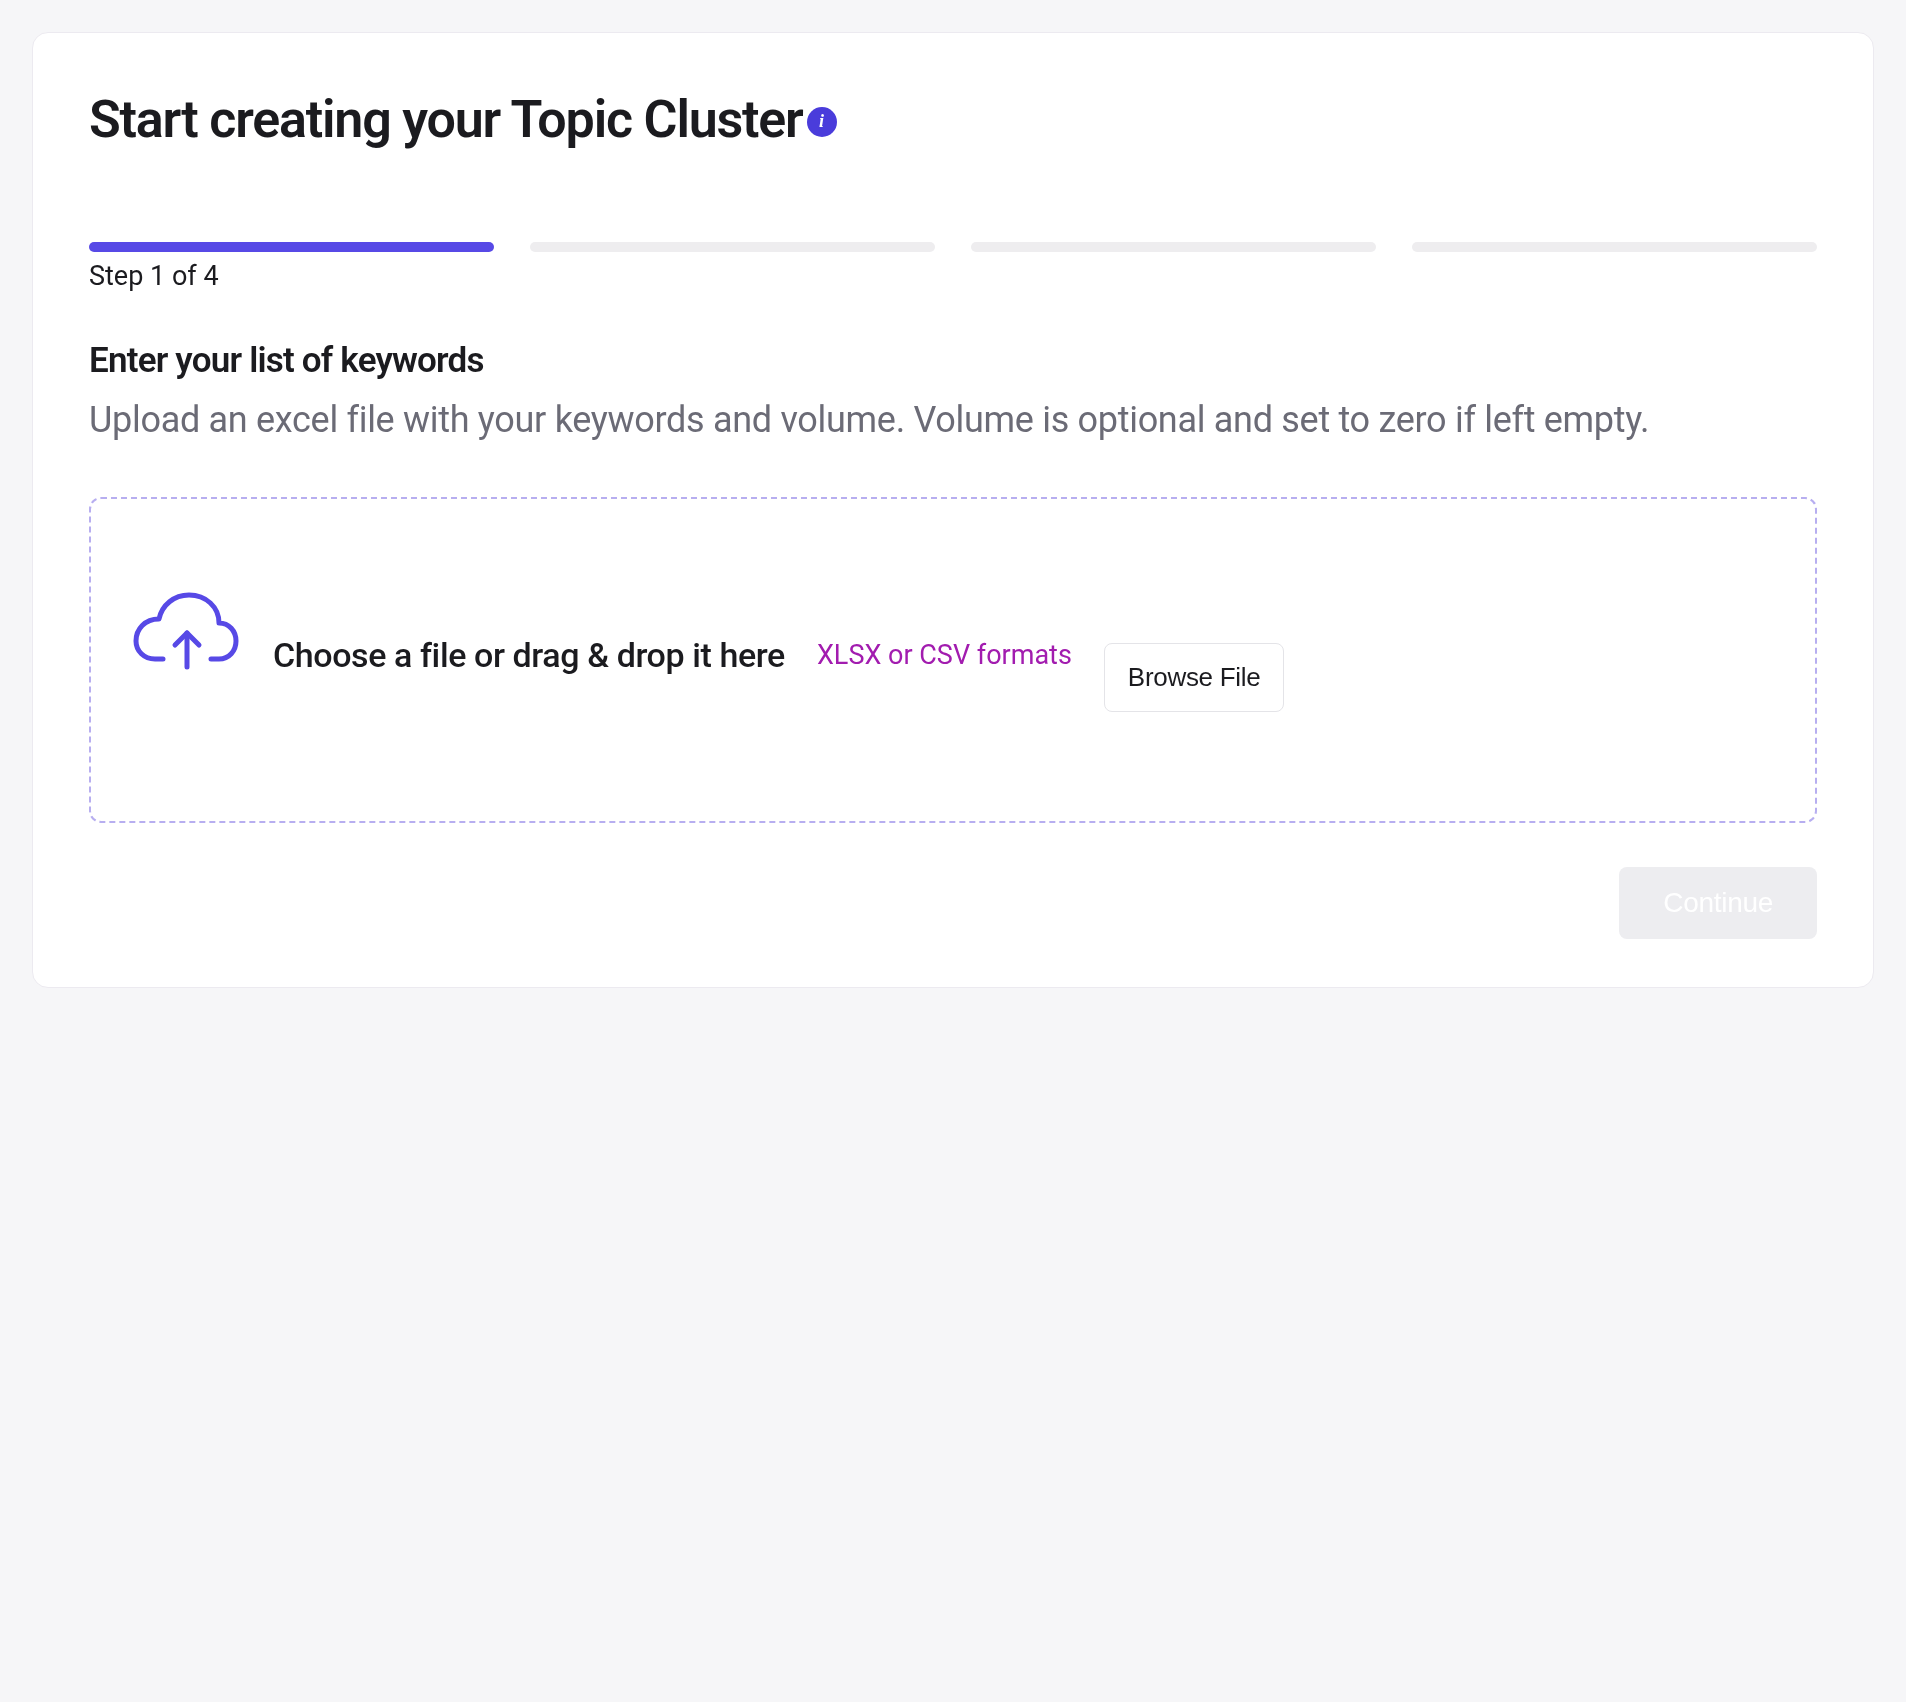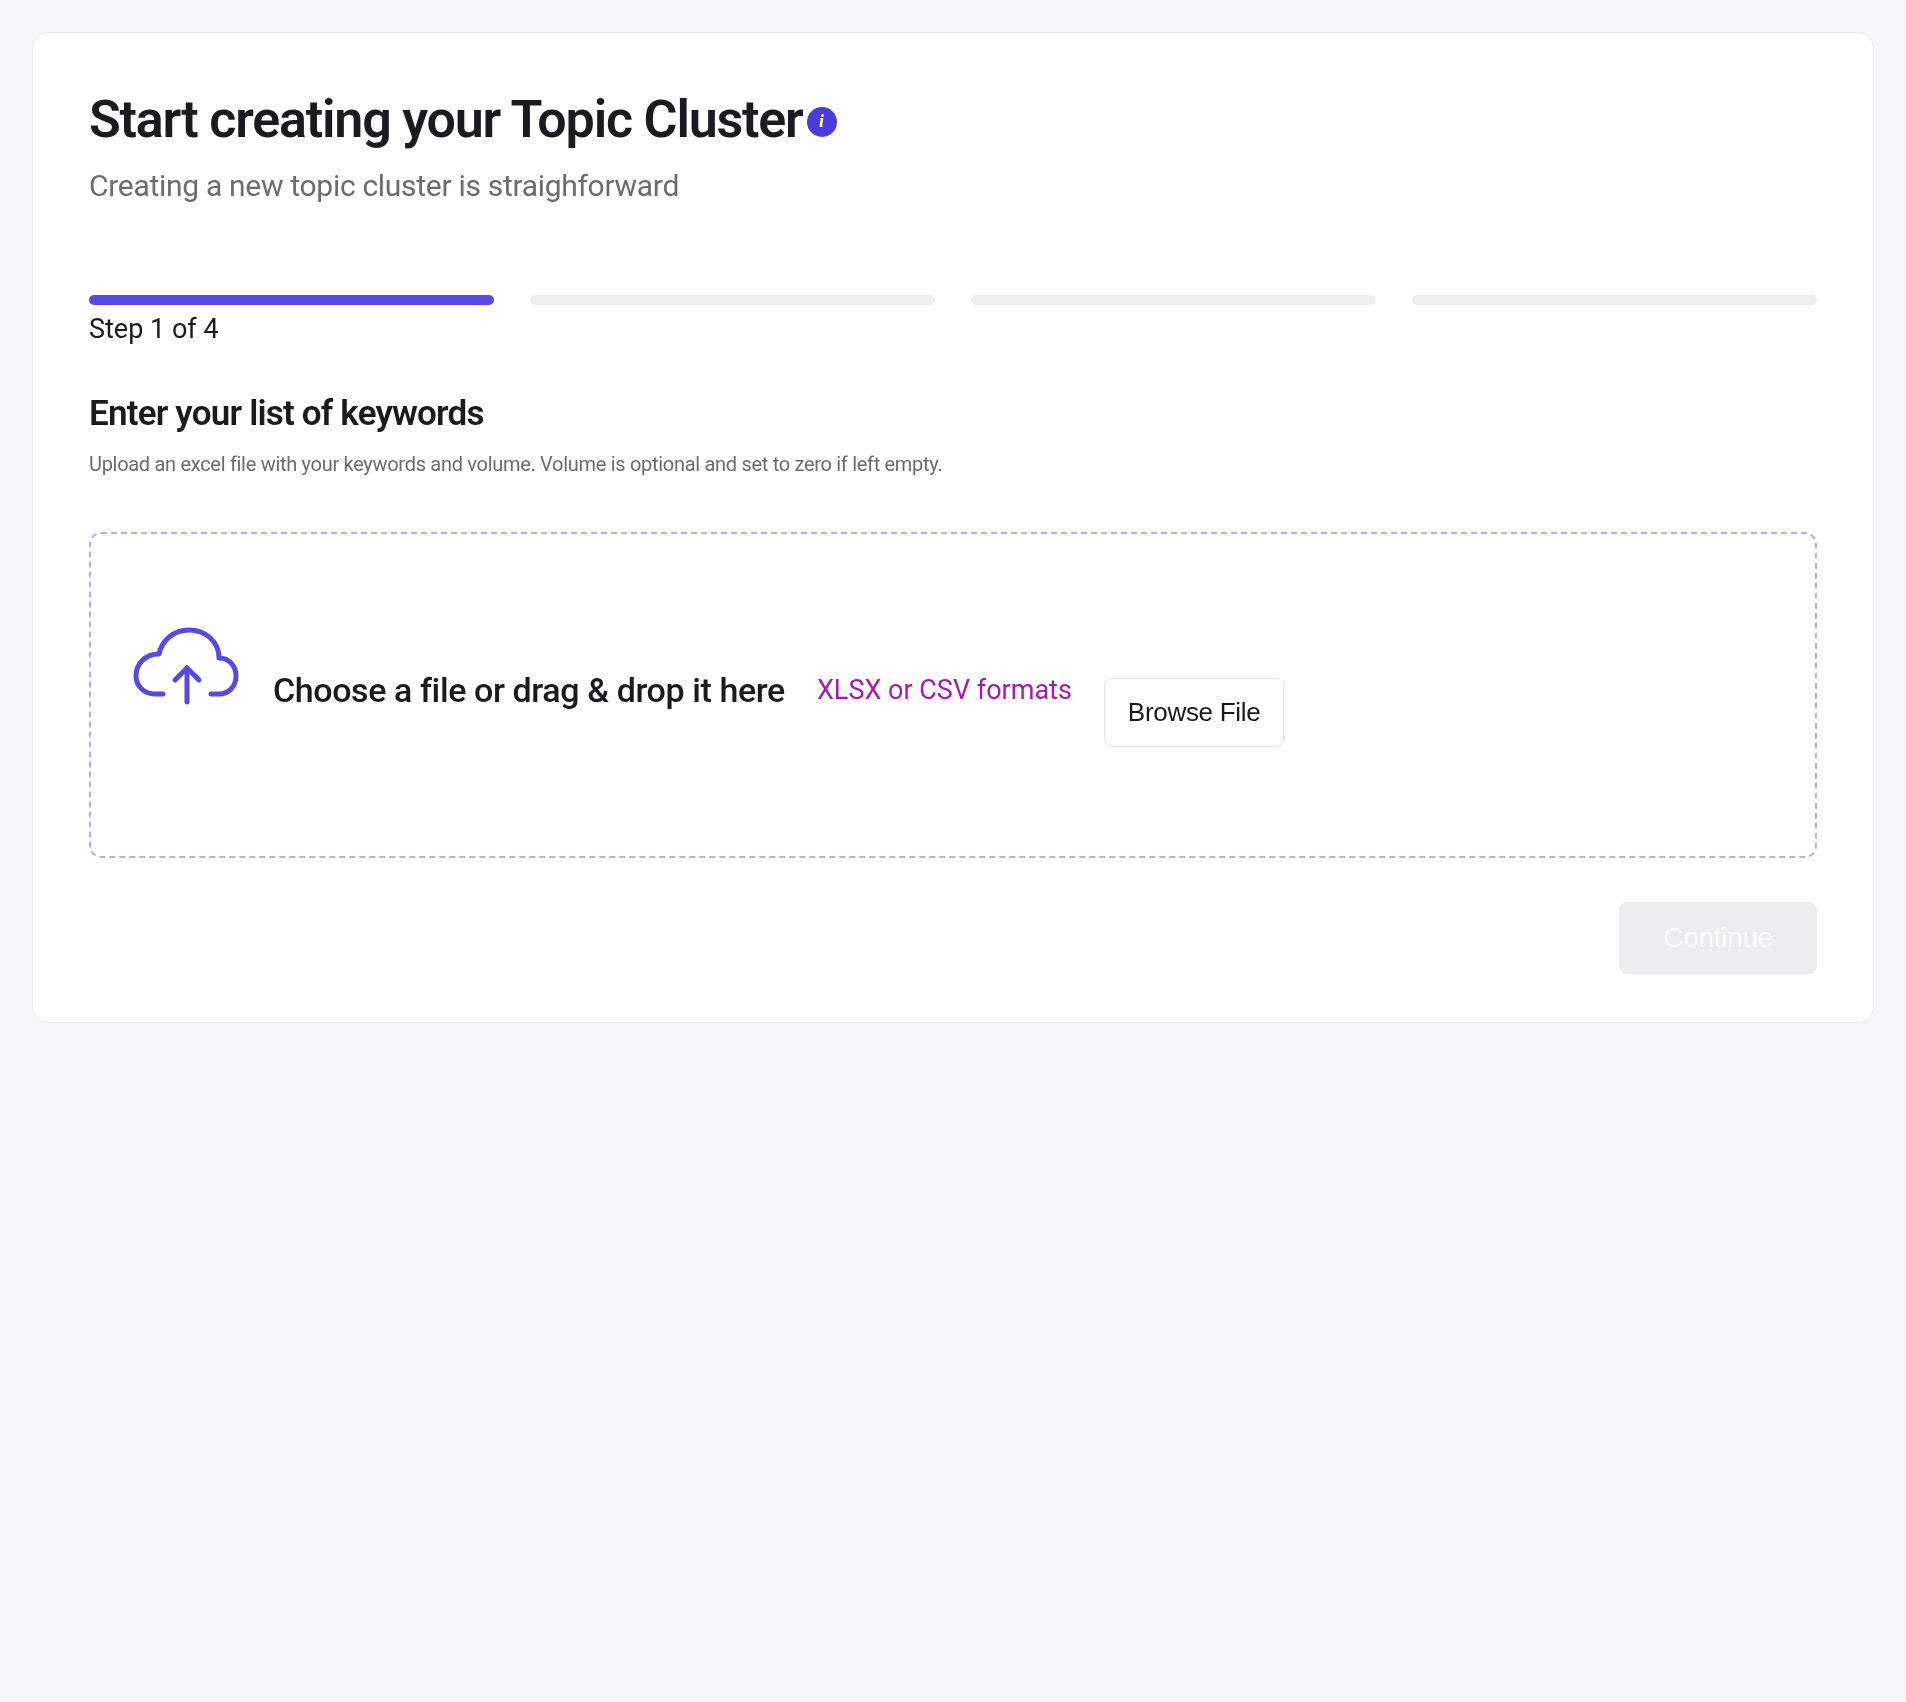--- a/index.html
+++ b/index.html
@@ -80,21 +80,21 @@
     }
 
     .section-title {
       font-size: 35px;
       font-weight: 600;
       letter-spacing: -0.8px;
       color: #1b1b1f;
       margin-top: 48px;
     }
     .section-sub {
-      font-size: 20px;
+      font-size: 36px;
       color: #6b6b76;
       margin-top: 18px;
       letter-spacing: -0.3px;
     }
 
     .dropzone {
       margin-top: 56px;
       border: 2px dashed #b7aef0;
       border-radius: 12px;
       padding: 90px 40px 100px 40px;
@@ -151,21 +151,20 @@
   </style>
 </head>
 <body>
 
 <div class="card">
 
   <div class="header-row">
     <h1 class="title">Start creating your Topic Cluster</h1>
     <span class="info-icon">i</span>
   </div>
-  <p class="subtitle">Creating a new topic cluster is straighforward</p>
 
   <div class="progress-wrap">
     <div class="progress-bars">
       <div class="progress-seg active"></div>
       <div class="progress-seg"></div>
       <div class="progress-seg"></div>
       <div class="progress-seg"></div>
     </div>
     <div class="step-label-row">
       <span class="step-label">Step 1 of 4</span>

